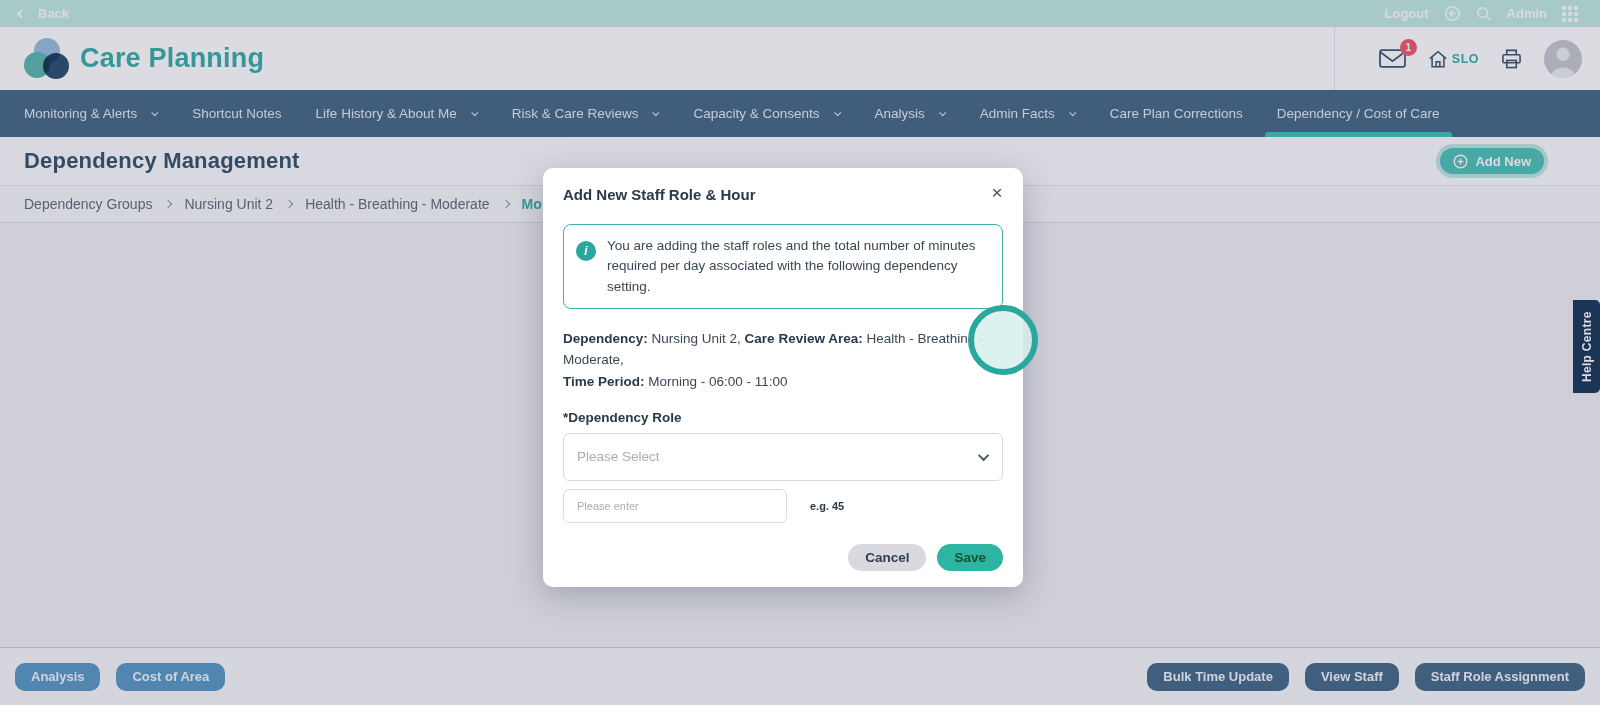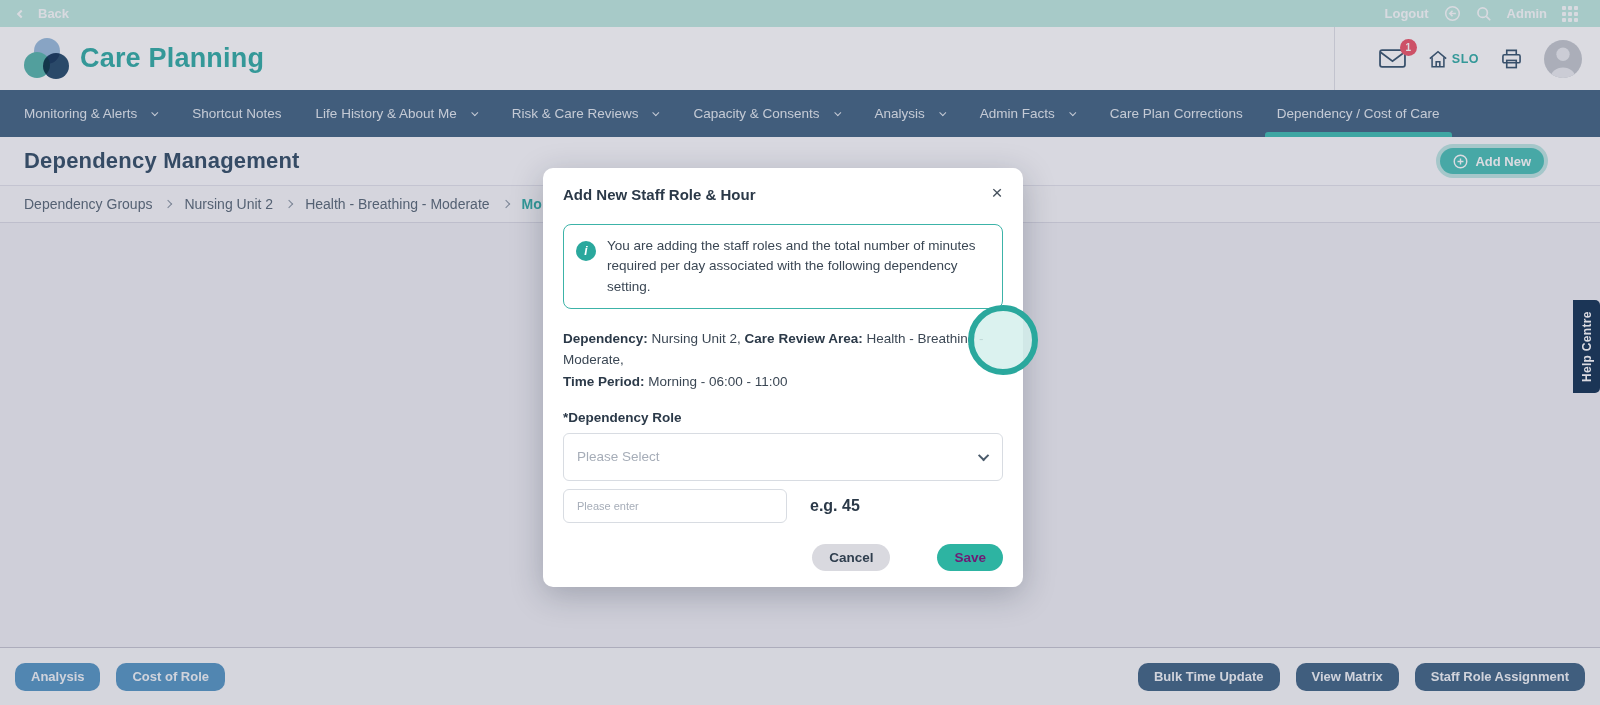--- a/index.html
+++ b/index.html
@@ -144,28 +144,28 @@
     display:flex; align-items:center; justify-content:space-between; padding:0 13px; cursor:pointer;
   }
   .placeholder { color:#a6adb8; font-size:13.5px; }
   .chev-down { width:8px; height:8px; border-left:2px solid #4a5a6a; border-bottom:2px solid #4a5a6a; transform:rotate(-45deg) translateY(-2px); }
   .minutes-row { display:flex; align-items:center; margin-top:8px; }
   .minutes-input {
     width:224px; height:34px; border:1px solid #d8dce2; border-radius:6px;
     padding:0 13px; font-size:11px; font-family:inherit; color:#3b4754; outline:none;
   }
   .minutes-input::placeholder { color:#a6adb8; }
-  .minutes-hint { margin-left:23px; font-size:16px; font-weight:700; color:#2b3948; }
+  .minutes-hint { margin-left:23px; font-size:11px; font-weight:700; color:#2b3948; }
   .modal-actions { margin-top:21px; display:flex; justify-content:flex-end; gap:11px; }
   .btn-cancel, .btn-save {
     height:27px; padding:0 17px; border:none; border-radius:14px;
     font-size:13.5px; font-weight:700; font-family:inherit; cursor:pointer;
   }
   .btn-cancel { background:#d9d9df; color:#2f3e4e; }
-  .btn-save { background:var(--save-teal,#2db4a2); color:#701a75;margin-left:36px; }
+  .btn-save { background:var(--save-teal,#2db4a2); color:#14532d; }
 
   
   .cursor-ring {
     position:absolute; left:968px; top:305px; width:70px; height:70px; border-radius:50%;
     background:rgba(213,240,236,0.85); border:6px solid var(--accent-teal,#2aa89d); z-index:60;
     pointer-events:none;
   }
 </style>
 </head>
 <body>
@@ -307,25 +307,25 @@
       <span class="crumb">Health - Breathing - Moderate</span>
       <i class="crumb-sep"></i>
       <span class="crumb crumb-current">Mo</span>
     </div>
 
   <main class="content"></main>
 
   <footer class="footer">
     <div class="footer-group" id="footer-left">
         <button class="fbtn blue">Analysis</button>
-        <button class="fbtn blue">Cost of Role</button>
+        <button class="fbtn blue">Cost of Area</button>
       </div>
     <div class="footer-group" id="footer-right">
         <button class="fbtn navy">Bulk Time Update</button>
-        <button class="fbtn navy">View Matrix</button>
+        <button class="fbtn navy">View Staff</button>
         <button class="fbtn navy">Staff Role Assignment</button>
       </div>
   </footer>
 
   <div class="help-tab">Help Centre</div>
 
   <div class="dim-overlay"></div>
 
   <div class="modal">
     <div class="modal-title">Add New Staff Role &amp; Hour</div>

